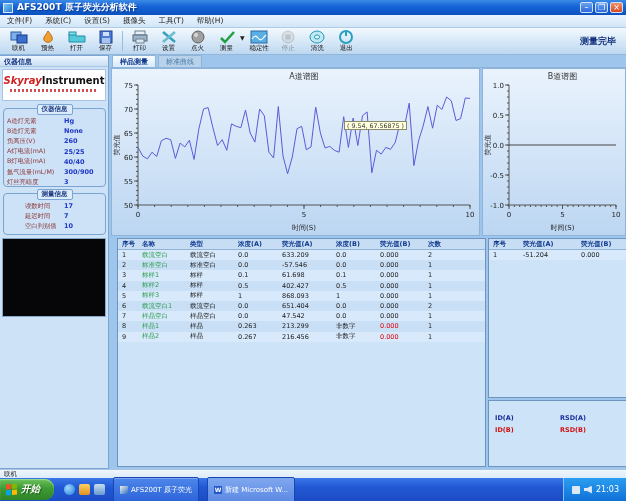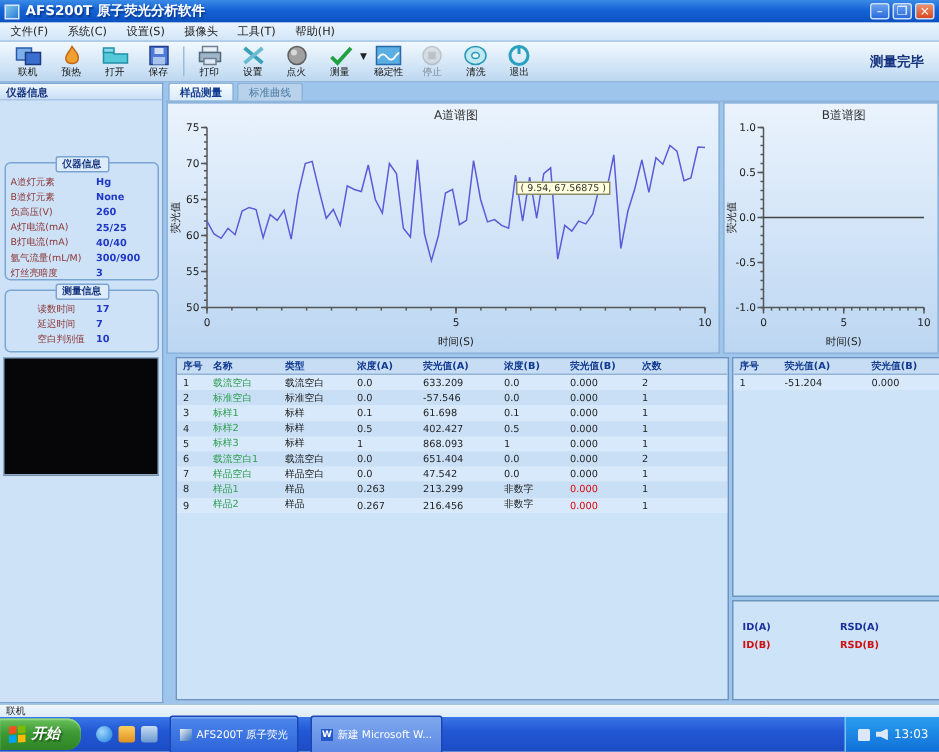--- a/index.html
+++ b/index.html
@@ -244,20 +244,26 @@
       </span>
     <span>退出</span>
   </div>
   <div class="toolbar-status">测量完毕</div>
 </div>
 
 <div class="main">
 
   <div class="left-panel">
     <div class="lp-header">仪器信息</div>
+    <div class="logo-box">
+      <div class="logo-line">
+        <span class="logo-red">Skyray</span><span class="logo-black">Instrument</span>
+      </div>
+      <div class="logo-substrip"></div>
+    </div>
     <div class="groupbox gb1">
       <div class="gb-legend">仪器信息</div>
       <div class="info-rows">
           <div class="info-row">
             <span class="info-label">A道灯元素</span>
             <span class="info-value">Hg</span>
           </div>
           <div class="info-row">
             <span class="info-label">B道灯元素</span>
             <span class="info-value">None</span>
@@ -613,15 +619,15 @@
     <span class="task-icon ti-app"></span>
     <span>AFS200T 原子荧光</span>
   </div>
   <div class="task-btn pressed">
     <span class="task-icon ti-word">W</span>
     <span>新建 Microsoft W...</span>
   </div>
   <div class="tray">
     <span class="tray-icon"></span>
     <span class="tray-icon spk"></span>
-    <span>13:03</span>
+    <span>21:03</span>
   </div>
 </div>
 
 </body></html>

